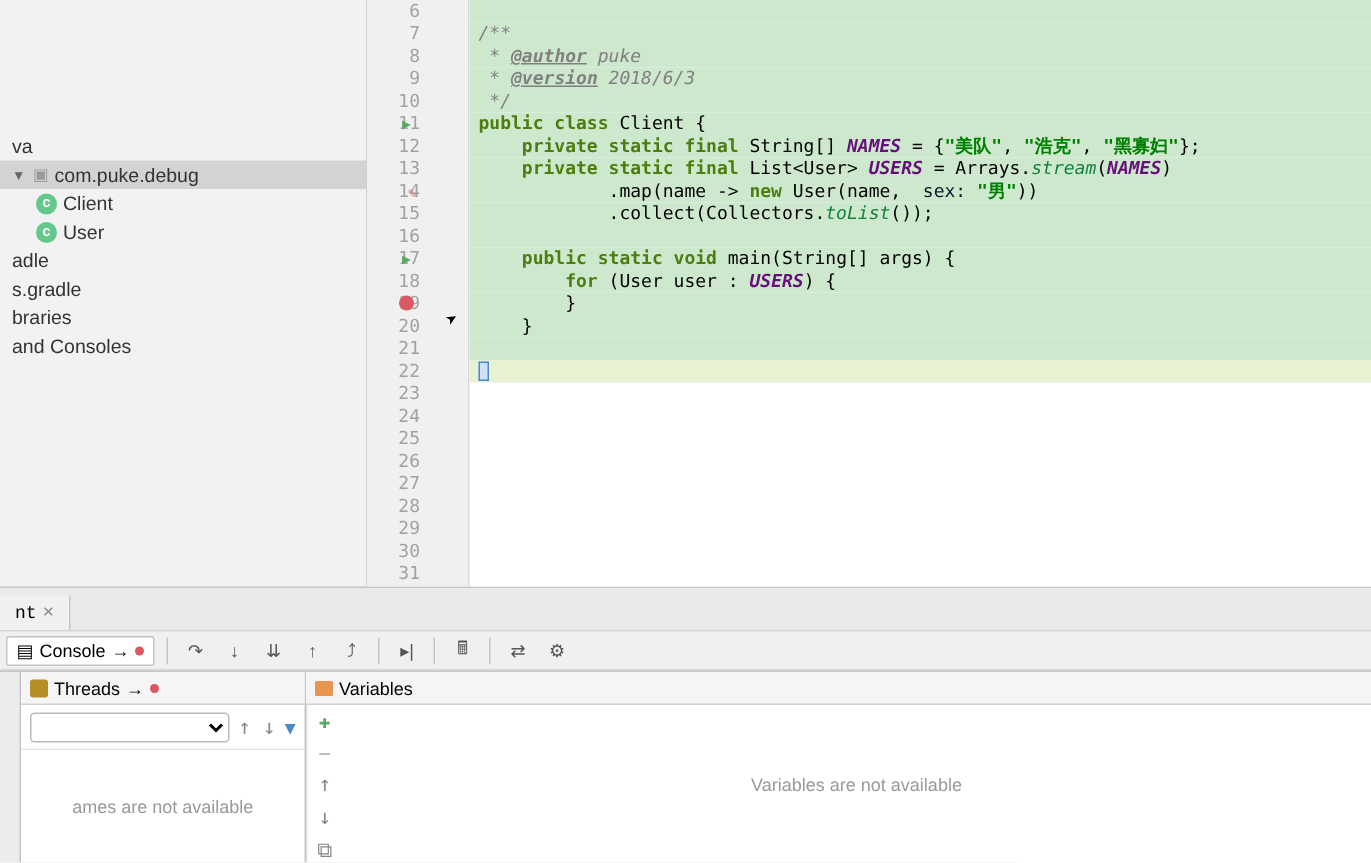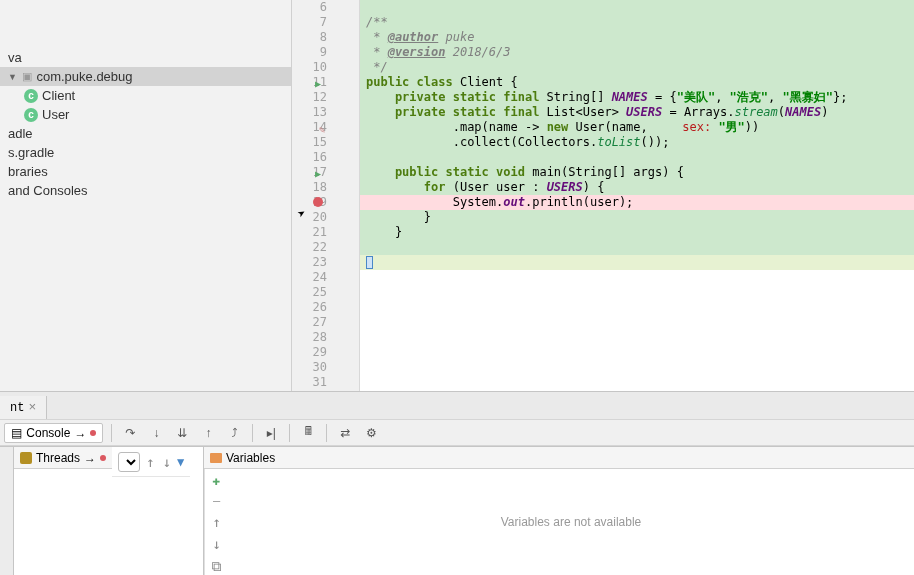--- a/index.html
+++ b/index.html
@@ -11,27 +11,27 @@
   height: 575px;
   overflow: hidden;
   display: flex;
   flex-direction: column;
 }
 .main-area {
   display: flex;
   height: 395px;
 }
 .sidebar {
-  width: 292px;
+  width: 245px;
   background: #f2f2f2;
   border-right: 1px solid #d0d0d0;
   font-family: -apple-system, Helvetica, Arial, sans-serif;
   font-size: 13px;
   color: #333;
-  padding-top: 48px;
+  padding-top: 88px;
 }
 .tree-item {
   padding: 2px 4px 2px 8px;
   display: flex;
   align-items: center;
   gap: 4px;
 }
 .tree-item.selected { background: #d3d3d3; }
 .tree-item.indent1 { padding-left: 24px; }
 .chevron {
@@ -113,21 +113,21 @@
 .bg-green { background: #cde8cd; }
 .bg-pink { background: #ffdce0; }
 .bg-green-caret { background: #e7f2d2; }
 
 .kw { color: #4d7c0f; font-weight: bold; }
 .str { color: #008000; font-weight: bold; }
 .comment { color: #808080; font-style: italic; }
 .doctag { color: #808080; font-style: italic; font-weight: bold; text-decoration: underline; }
 .field { color: #660e7a; font-style: italic; font-weight: bold;}
 .static-m { color: #15803d; font-style: italic; }
-.param { color: #b91c1c; margin-left: 20px; }
+.param { color: #0f172a; }
 .caret-box { display: inline-block; width: 7px; height: 13px; border: 1px solid #4a88c7; background: #cfe3f7; vertical-align: middle; }
 
 .cursor-arrow {
   position: absolute;
   left: 298px;
   top: 206px;
   font-size: 13px;
   color: #000;
   transform: rotate(-30deg);
 }
@@ -192,21 +192,21 @@
 .frames-pane {
   width: 14px;
   background: #ececec;
   border-right: 1px solid #c5c5c5;
 }
 .threads-pane {
   width: 190px;
   background: #fff;
   border-right: 1px solid #c5c5c5;
   display: flex;
-  flex-direction: row;
+  flex-direction: column;
 }
 .pane-header {
   height: 22px;
   background: #f5f5f5;
   border-bottom: 1px solid #d0d0d0;
   display: flex;
   align-items: center;
   padding: 0 6px;
   font-family: -apple-system, Helvetica, Arial, sans-serif;
   font-size: 12px;
@@ -358,21 +358,20 @@
         <div class="code-line bg-green"><span class="comment"> * </span><span class="doctag">@version</span><span class="comment"> 2018/6/3</span></div>
         <div class="code-line bg-green"><span class="comment"> */</span></div>
         <div class="code-line bg-green"><span class="kw">public class</span><span> Client </span><span>{</span></div>
         <div class="code-line bg-green"><span class="kw">    private static final</span><span> String[] </span><span class="field">NAMES</span><span> = {</span><span class="str">"美队"</span><span>, </span><span class="str">"浩克"</span><span>, </span><span class="str">"黑寡妇"</span><span>};</span></div>
         <div class="code-line bg-green"><span class="kw">    private static final</span><span> List&lt;User&gt; </span><span class="field">USERS</span><span> = Arrays.</span><span class="static-m">stream</span><span>(</span><span class="field">NAMES</span><span>)</span></div>
         <div class="code-line bg-green"><span>            .map(name -&gt; </span><span class="kw">new</span><span> User(name,  </span><span class="param">sex:</span><span> </span><span class="str">"男"</span><span>))</span></div>
         <div class="code-line bg-green"><span>            .collect(Collectors.</span><span class="static-m">toList</span><span>());</span></div>
         <div class="code-line bg-green"><span></span></div>
         <div class="code-line bg-green"><span class="kw">    public static void</span><span> main</span><span>(String[] args) {</span></div>
         <div class="code-line bg-green"><span class="kw">        for</span><span> (User user : </span><span class="field">USERS</span><span>) {</span></div>
-        <div class="code-line bg-pink"><span>            System.</span><span class="field">out</span><span>.println(user);</span></div>
         <div class="code-line bg-green"><span>        }</span></div>
         <div class="code-line bg-green"><span>    }</span></div>
         <div class="code-line bg-green"><span></span></div>
         <div class="code-line bg-green-caret"><span class="caret-box"></span></div>
         <div class="code-line"></div>
         <div class="code-line"></div>
         <div class="code-line"></div>
         <div class="code-line"></div>
         <div class="code-line"></div>
         <div class="code-line"></div>

